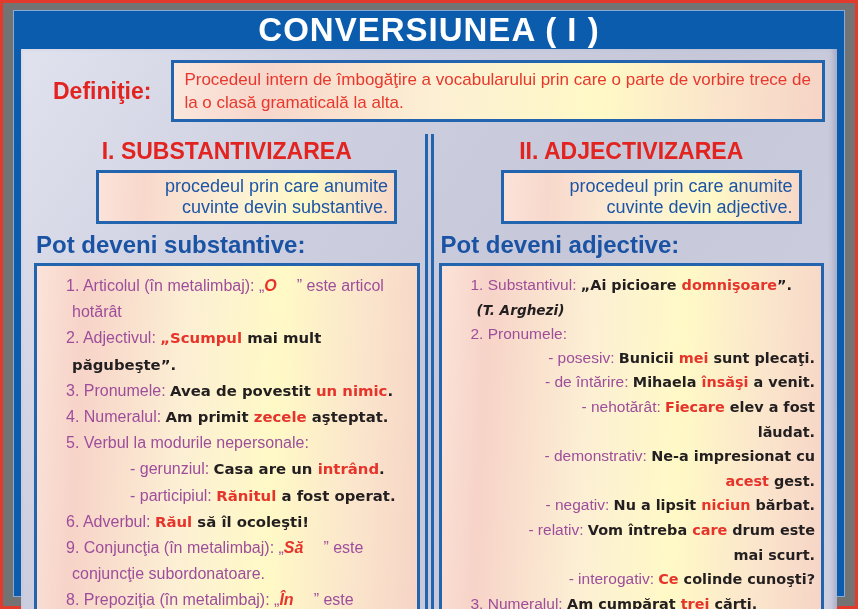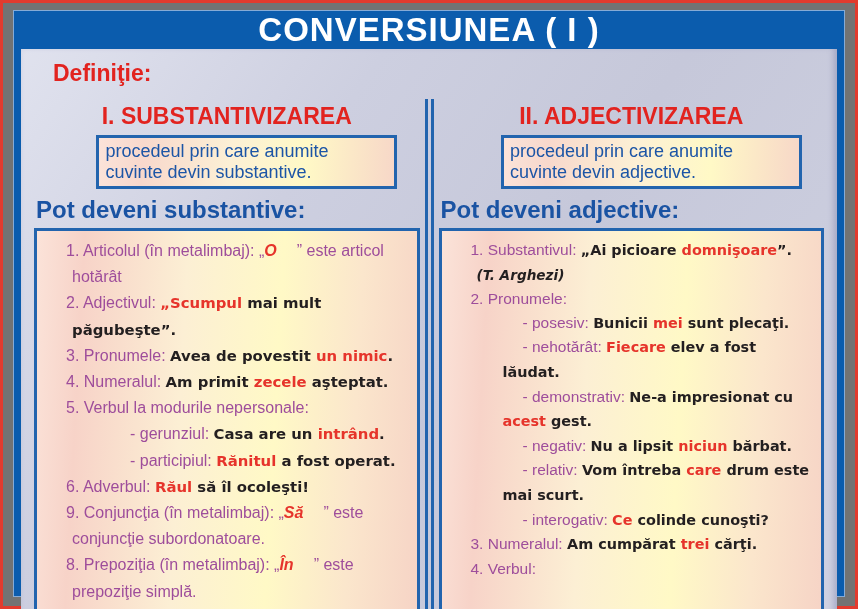--- a/index.html
+++ b/index.html
@@ -48,56 +48,57 @@
   .col { flex:1; display:flex; flex-direction:column; padding:0 5px; min-width:0; }
   .divider {
     width:9px; margin-top:3px;
     background:linear-gradient(90deg,#2264AE 0 3px,transparent 3px 6px,#2264AE 6px 9px);
   }
   .col-heading { text-align:center; color:#E2231F; font-weight:bold; font-size:23px; margin:7px 0 5px 0; }
   .col-box {
     align-self:center; width:78%;
     border:3px solid #2264AE;
     background:linear-gradient(93deg,#FBE3D9 0%,#F8D8CC 15%,#FCF0D5 45%,#FFF9C6 70%,#F7D7C8 100%);
-    color:#1C55A6; text-align:left; font-size:18px; line-height:21px;
+    color:#1C55A6; text-align:right; font-size:18px; line-height:21px;
     padding:3px 6px;
     margin-left:40px;
   }
   .list-title { color:#1A53A3; font-weight:bold; font-size:24px; margin:7px 0 4px 2px; }
   .list-box {
     flex:1;
     border:3px solid #2264AE;
     background:linear-gradient(93deg,#FBE3D9 0%,#F7D3C8 12%,#FCEFD4 38%,#FFF9C6 62%,#FBE6CC 82%,#F6D4C6 100%);
     padding:7px 6px 5px 9px;
     overflow:hidden;
   }
 
   .li { padding-left:26px; text-indent:-26px; }
   .list-left  .li { font-size:16px;   line-height:26.2px; }
   .list-right .li { font-size:15.5px; line-height:23.6px; }
   .li.sub { text-indent:0; }
   .list-left  .li.sub { padding-left:64px; }
-  .list-right .li.sub { padding-left:52px; }
+  .list-right .li.sub { padding-left:52px;text-align:right; }
 
   .seg-p  { color:#9E4D9B;margin-left:20px; }
   .seg-r  { color:#E6342B; font-family:"DejaVu Sans", sans-serif; font-weight:700; font-size:93%; }
   .seg-ri { color:#E6342B; font-style:italic; font-weight:700; }
   .seg-b  { color:#231F20; font-family:"DejaVu Sans", sans-serif; font-weight:600; font-size:93%; }
   .seg-bi { color:#231F20; font-family:"DejaVu Sans", sans-serif; font-weight:600; font-style:italic; font-size:88%; }
 </style>
 </head>
 <body>
 
 <div class="page">
   <div class="frame">
     <div class="title">CONVERSIUNEA ( I )</div>
     <div class="panel">
 
       <div class="def-row">
         <div class="def-label">Definiţie:</div>
+        <div class="def-box">Procedeul intern de îmbogăţire a vocabularului prin care o parte de vorbire trece de la o clasă gramaticală la alta.</div>
       </div>
 
       <div class="cols">
 
         <div class="col">
           <div class="col-heading">I. SUBSTANTIVIZAREA</div>
           <div class="col-box">procedeul prin care anumite cuvinte devin substantive.</div>
           <div class="list-title">Pot deveni substantive:</div>
           <div class="list-box list-left">
               <div class="li"><span class="seg-p">1. Articolul (în metalimbaj): „</span><span class="seg-ri">O</span><span class="seg-p">” este articol hotărât</span></div>
@@ -116,20 +117,21 @@
         <div class="divider"></div>
 
         <div class="col">
           <div class="col-heading">II. ADJECTIVIZAREA</div>
           <div class="col-box">procedeul prin care anumite cuvinte devin adjective.</div>
           <div class="list-title">Pot deveni adjective:</div>
           <div class="list-box list-right">
               <div class="li"><span class="seg-p">1. Substantivul: </span><span class="seg-b">„Ai picioare </span><span class="seg-r">domnişoare</span><span class="seg-b">”. </span><span class="seg-bi">(T. Arghezi)</span></div>
               <div class="li"><span class="seg-p">2. Pronumele:</span></div>
               <div class="li sub"><span class="seg-p">- posesiv: </span><span class="seg-b">Bunicii </span><span class="seg-r">mei</span><span class="seg-b"> sunt plecaţi.</span></div>
+              <div class="li sub"><span class="seg-p">- de întărire: </span><span class="seg-b">Mihaela </span><span class="seg-r">însăşi</span><span class="seg-b"> a venit.</span></div>
               <div class="li sub"><span class="seg-p">- nehotărât: </span><span class="seg-r">Fiecare</span><span class="seg-b"> elev a fost lăudat.</span></div>
               <div class="li sub"><span class="seg-p">- demonstrativ: </span><span class="seg-b">Ne-a impresionat cu </span><span class="seg-r">acest</span><span class="seg-b"> gest.</span></div>
               <div class="li sub"><span class="seg-p">- negativ: </span><span class="seg-b">Nu a lipsit </span><span class="seg-r">niciun</span><span class="seg-b"> bărbat.</span></div>
               <div class="li sub"><span class="seg-p">- relativ: </span><span class="seg-b">Vom întreba </span><span class="seg-r">care</span><span class="seg-b"> drum este mai scurt.</span></div>
               <div class="li sub"><span class="seg-p">- interogativ: </span><span class="seg-r">Ce</span><span class="seg-b"> colinde cunoşti?</span></div>
               <div class="li"><span class="seg-p">3. Numeralul: </span><span class="seg-b">Am cumpărat </span><span class="seg-r">trei</span><span class="seg-b"> cărţi.</span></div>
               <div class="li"><span class="seg-p">4. Verbul:</span></div>
             </div>
         </div>
 

